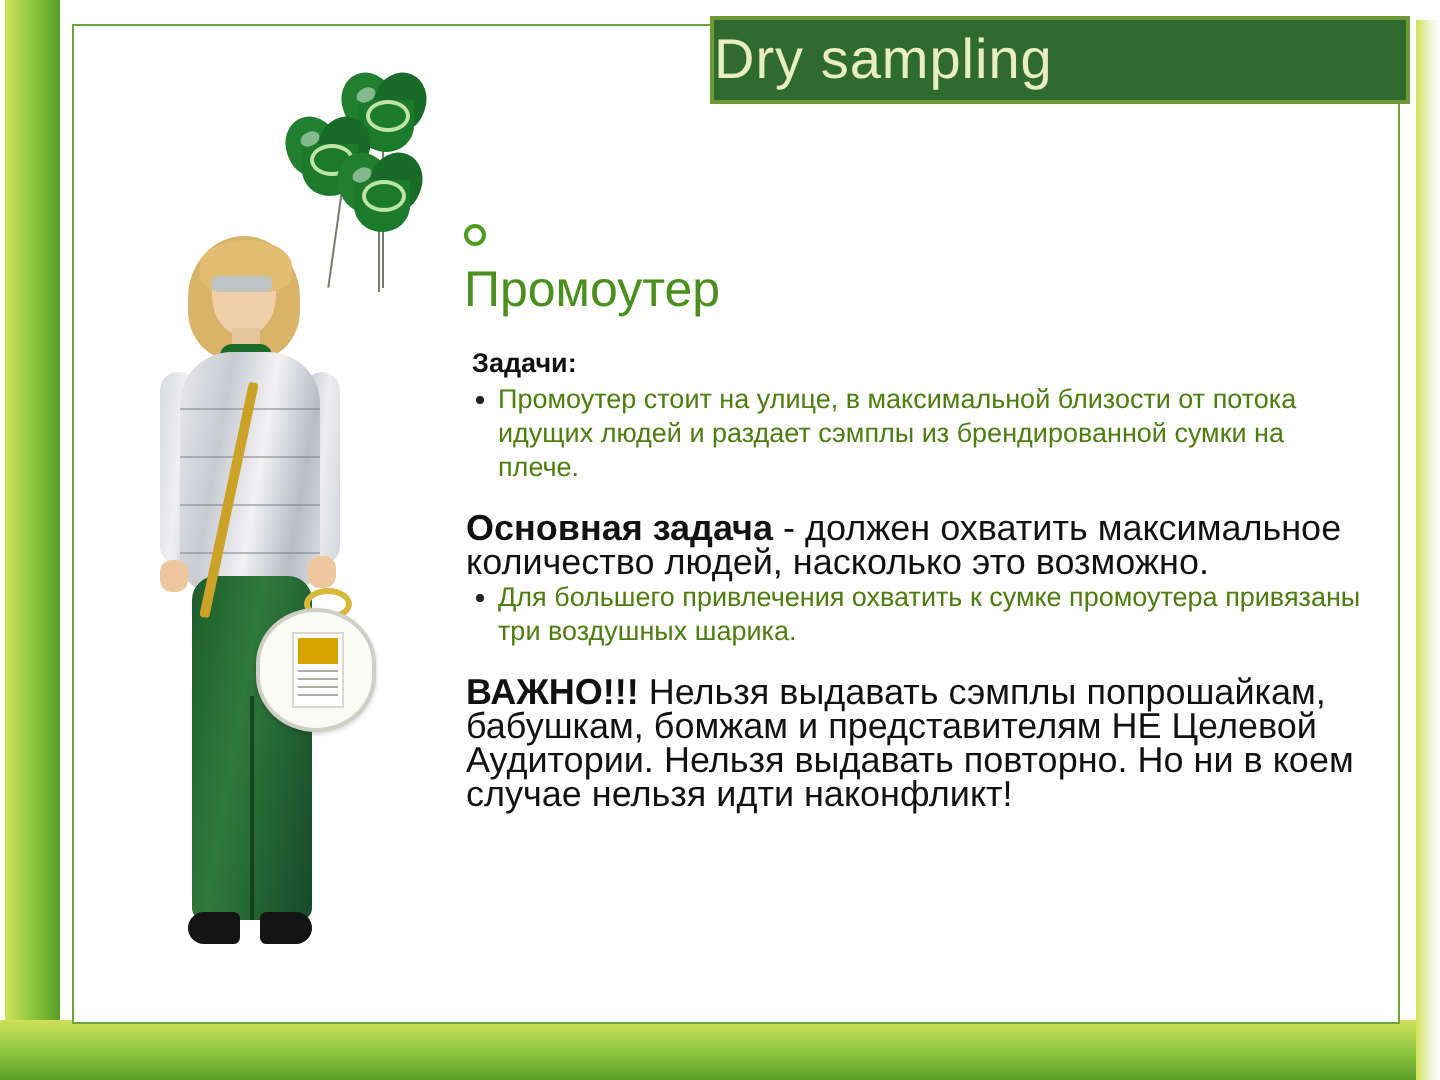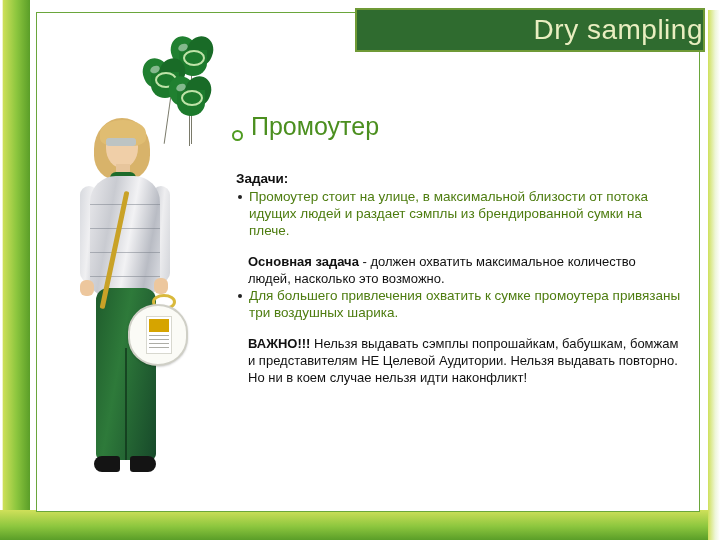--- a/index.html
+++ b/index.html
@@ -61,21 +61,21 @@
     position: absolute;
     left: 355px;
     top: 8px;
     width: 350px;
     height: 44px;
     background: #2f6b2f;
     border: 2px solid #6f9a36;
     box-sizing: border-box;
     display: flex;
     align-items: center;
-    justify-content: flex-end;
+    justify-content: flex-start;
     overflow: hidden;
   }
   .title-bar .title-text {
     color: #e9eec0;
     font-size: 28px;
     letter-spacing: 0.5px;
     white-space: nowrap;
     font-family: "Liberation Sans", sans-serif;
   }
 
@@ -246,23 +246,24 @@
 
   
   .content {
     position: absolute;
     left: 232px;
     top: 112px;
     width: 450px;
   }
   .heading-row {
     display: flex;
-    align-items: flex-end;
+    align-items: flex-start;
     gap: 8px;
-    margin-bottom: 30px;
+    margin-bottom: 14px;
+    flex-direction: column;
   }
   .bullet-ring {
     width: 11px; height: 11px;
     border: 2px solid #4f9b20;
     border-radius: 50%;
     box-sizing: border-box;
     flex: none;
   }
   .heading-text {
     color: #4b8f1f;
@@ -270,24 +271,24 @@
     font-family: "Liberation Sans", sans-serif;
   }
   .block { margin-bottom: 14px; }
   .lead {
     font-size: 13.5px;
     color: #111111;
     font-weight: bold;
     margin: 4px 0 2px 4px;
   }
   .para {
-    font-size: 13px;
+    font-size: 18px;
     color: #111111;
     line-height: 17px;
-    margin: 0 0 0 16px;
+    margin: 0 0 0 1px;
   }
   .para b { font-weight: bold; }
   .bul {
     position: relative;
     margin: 0 0 0 4px;
     padding-left: 13px;
     font-size: 13.5px;
     color: #4d7c0f;
     line-height: 17px;
   }

